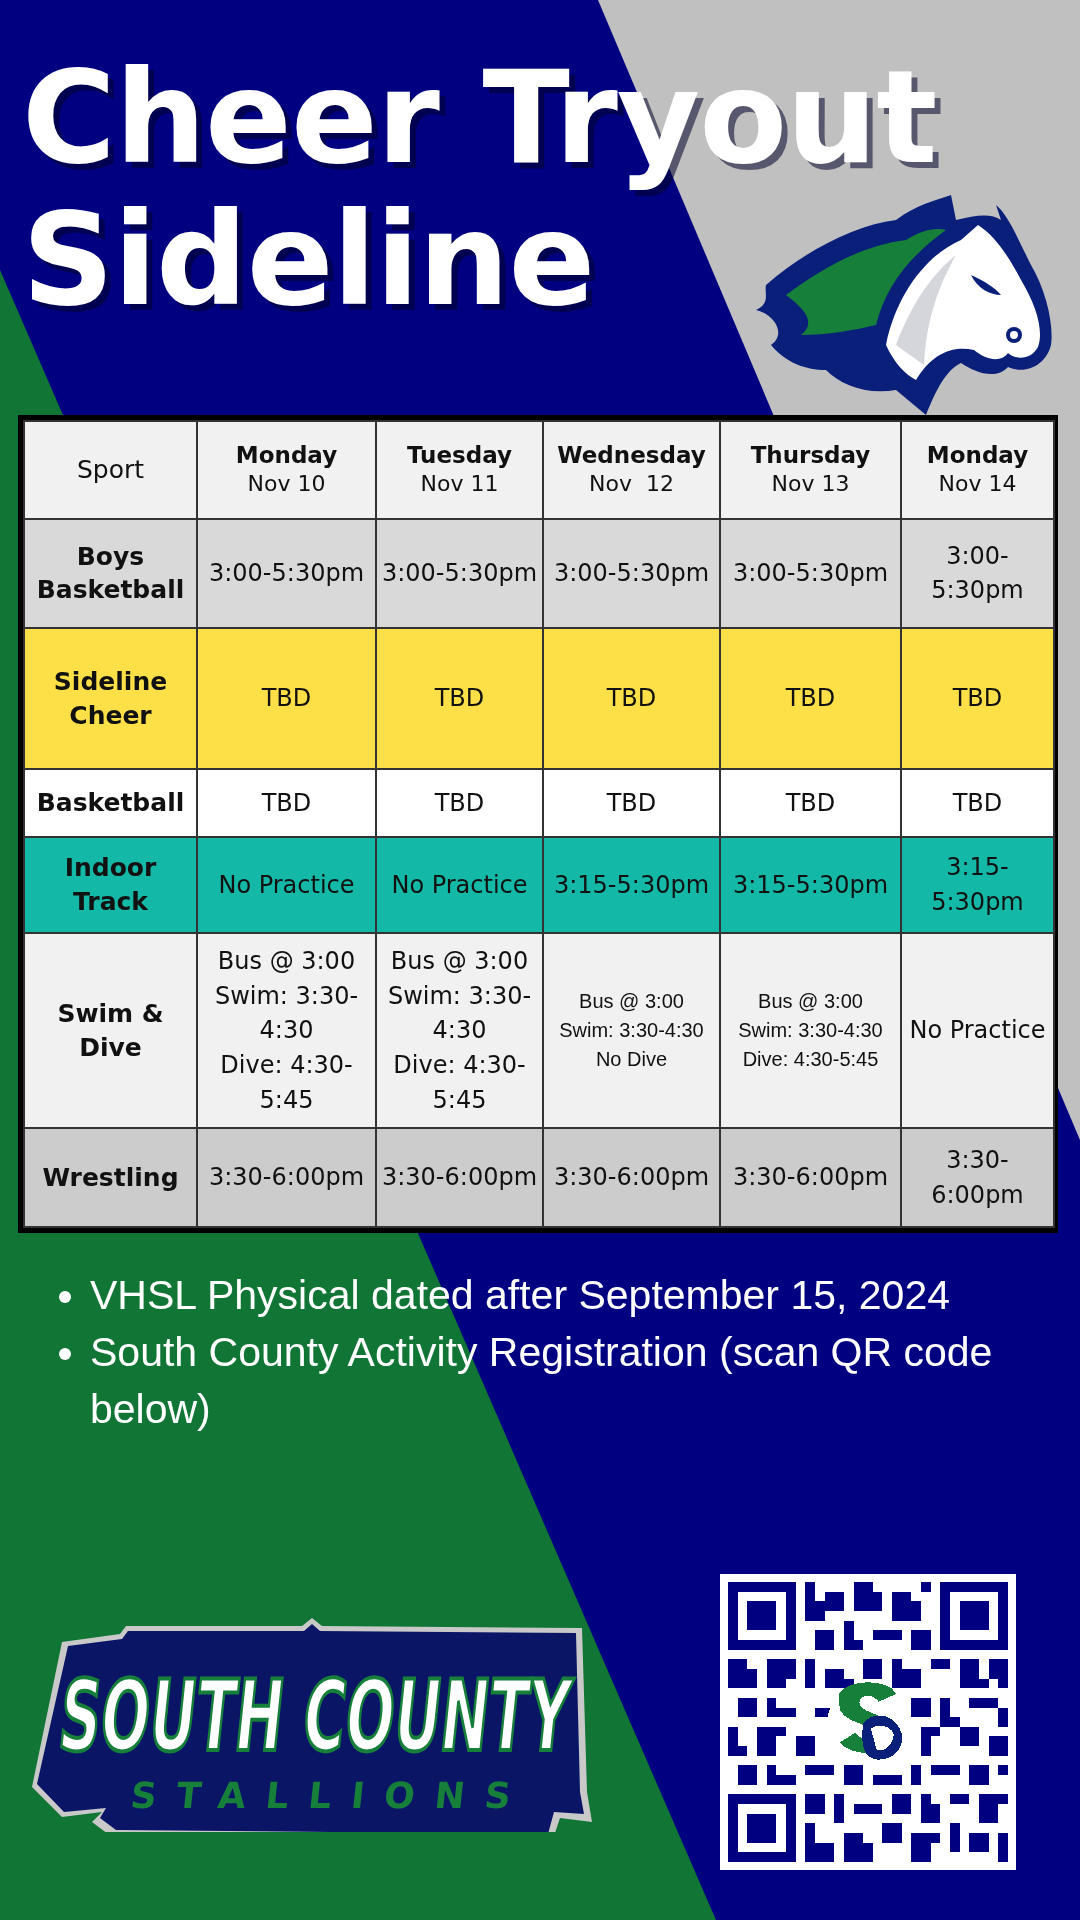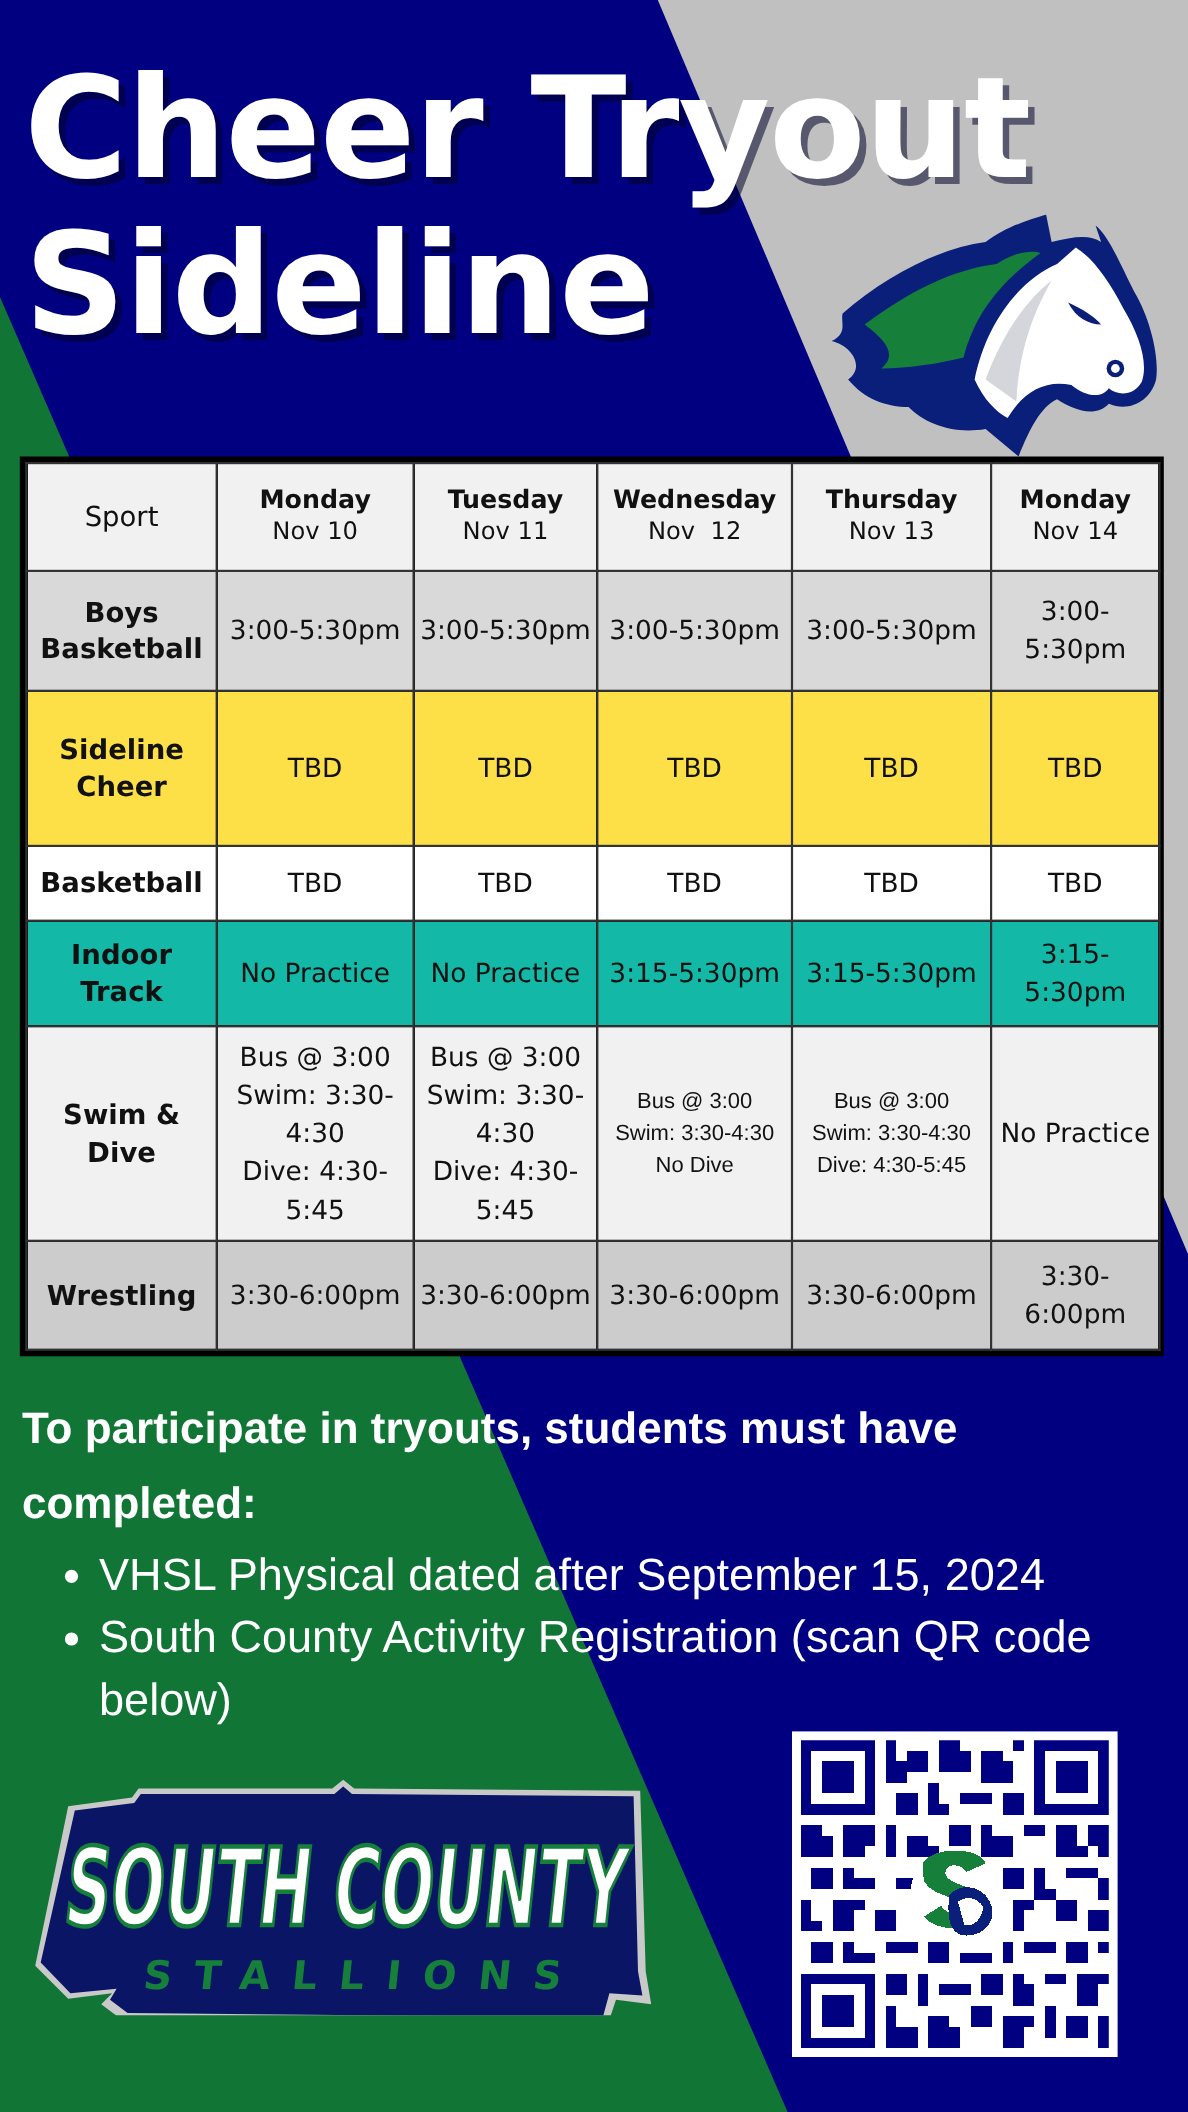--- a/index.html
+++ b/index.html
@@ -175,21 +175,20 @@
       <td class="time-cell">3:30-6:00pm</td>
       <td class="time-cell">3:30-6:00pm</td>
       <td class="time-cell">3:30-6:00pm</td>
       <td class="time-cell">3:30-6:00pm</td>
     </tr>
   </tbody>
     </table>
 </div>
 
 <div class="req">
-  <p class="req-intro">To participate in tryouts, students must have completed:</p>
   <ul class="req-list">
     <li>VHSL Physical dated after September 15, 2024</li>
     <li>South County Activity Registration (scan QR code below)</li>
   </ul>
 </div>
 
 <svg class="logo" viewBox="0 0 588 220">
   <path d="M40,30 L98,22 L104,14 L280,14 L290,6 L300,14 L560,16 L565,180 L570,210 L538,206 L530,230 L90,225 L70,210 L80,200 L40,205 L10,175 Z" fill="#c9c9c9"></path>
   <path d="M46,34 L100,27 L106,19 L282,19 L290,12 L298,19 L554,21 L558,180 L562,202 L532,200 L526,222 L94,218 L78,206 L84,196 L42,200 L15,172 Z" fill="#0b1566"></path>
   <text x="290" y="138" text-anchor="middle" font-family="DejaVu Sans, sans-serif" font-weight="bold" font-size="98" fill="#ffffff" stroke="#16803a" stroke-width="4" textLength="510" lengthAdjust="spacingAndGlyphs" transform="skewX(-6) translate(14,0)">SOUTH COUNTY</text>

